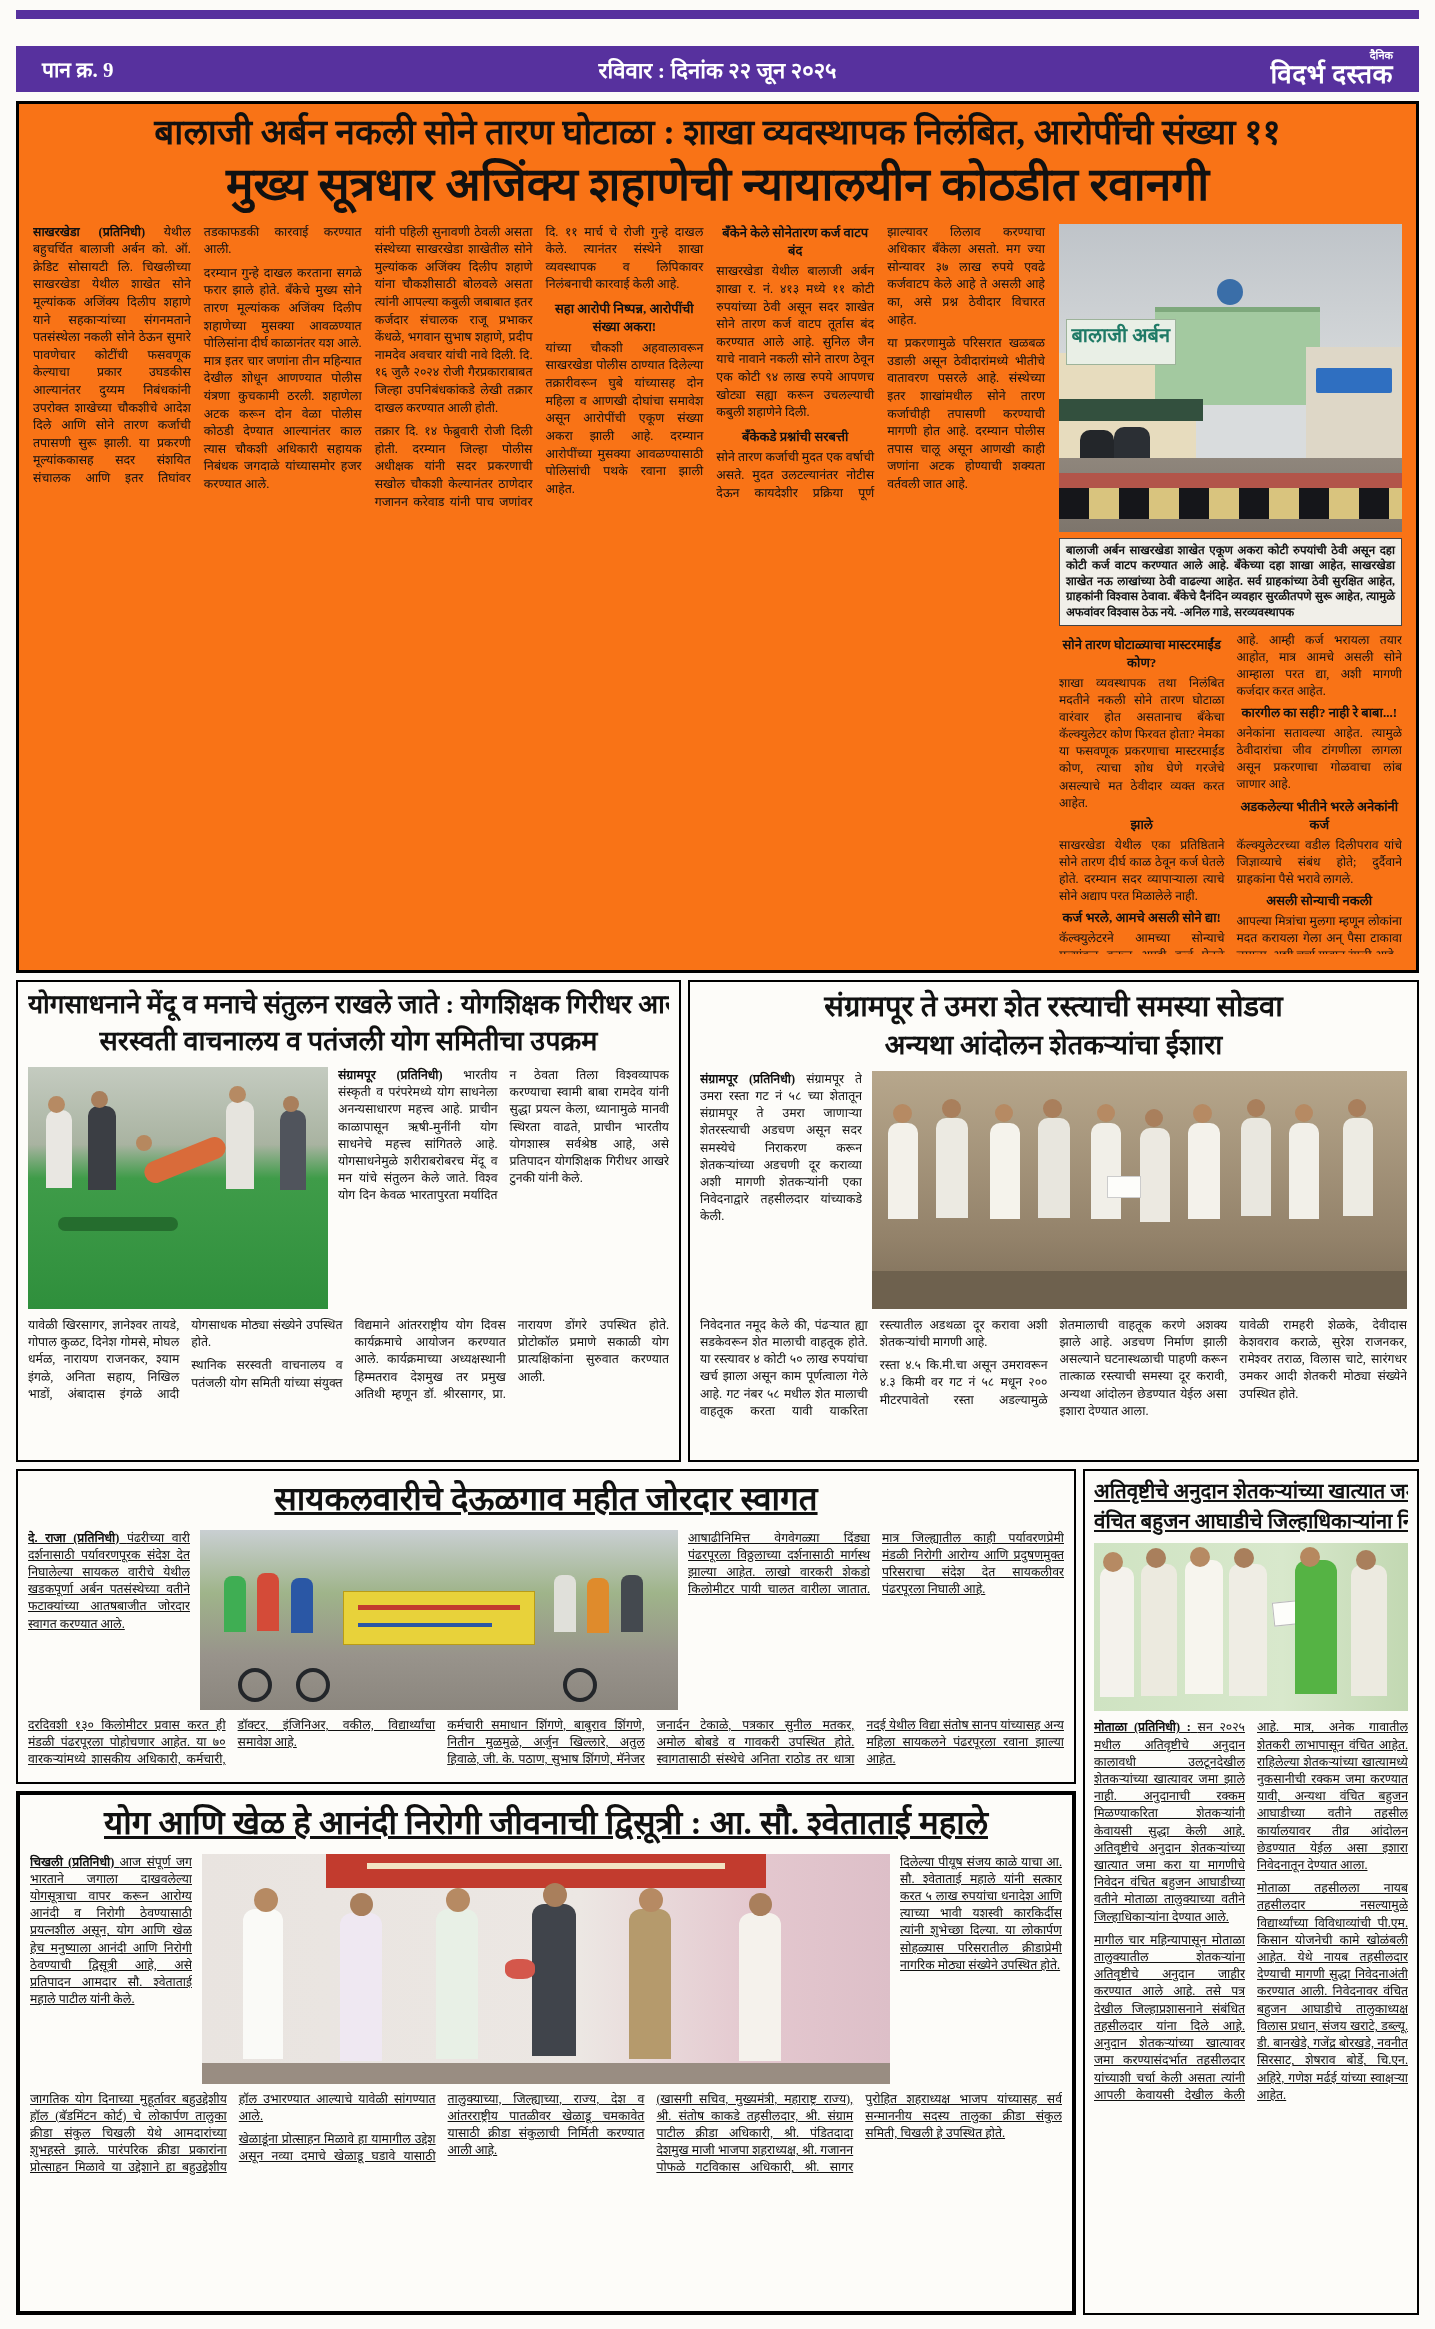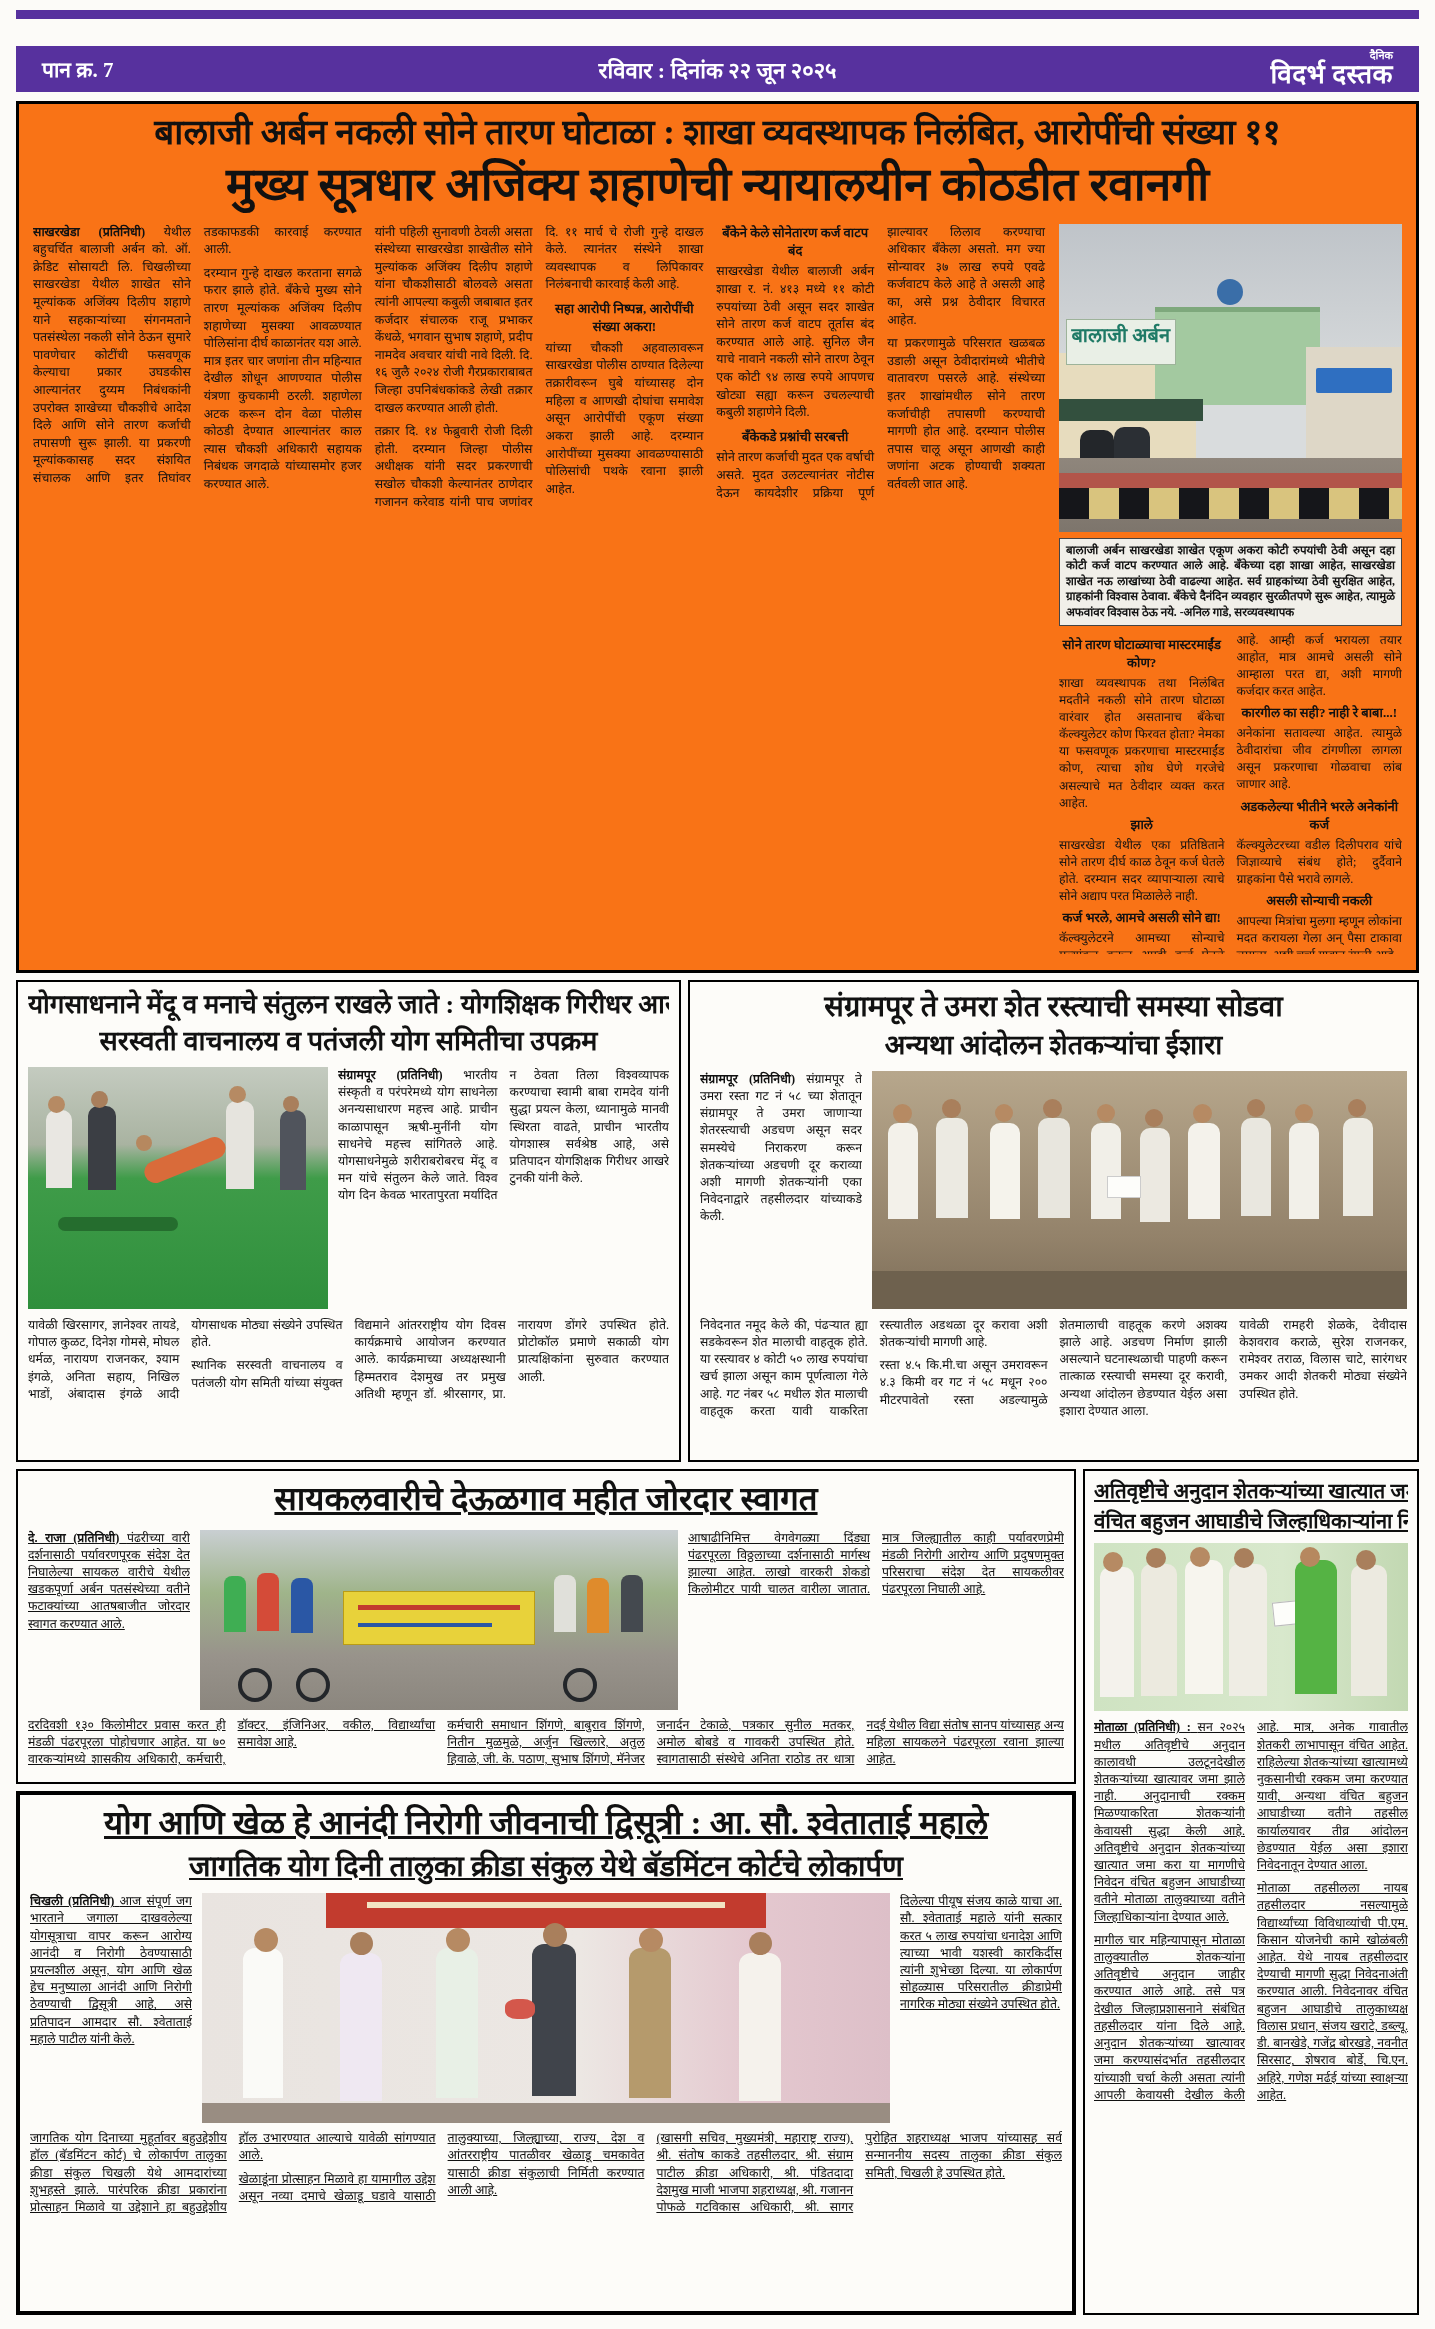--- a/index.html
+++ b/index.html
@@ -59,21 +59,21 @@
   h4 { font-size:13px; }
 </style>
 </head>
 <body>
 
 <div class="page">
 
   <div class="top-rule"></div>
 
   <div class="masthead">
-    <div class="mh-left">पान क्र. 7</div>
+    <div class="mh-left">पान क्र. 9</div>
     <div class="mh-center">रविवार : दिनांक २२ जून २०२५</div>
     <div class="mh-logo">
       <span class="small">दैनिक</span>
       <span class="big">विदर्भ दस्तक</span>
     </div>
   </div>
 
   <div class="box lead-box">
     <div class="kicker">बालाजी अर्बन नकली सोने तारण घोटाळा :  शाखा व्यवस्थापक निलंबित, आरोपींची संख्या ११</div>
     <div class="headline1">मुख्य सूत्रधार अजिंक्य शहाणेची न्यायालयीन कोठडीत रवानगी</div>
@@ -223,21 +223,20 @@
           </div>
         </div>
         <div class="mc" style="column-count:5;column-gap:12px;height:78px;margin-top:7px;">
           <p>दरदिवशी १३० किलोमीटर प्रवास करत ही मंडळी पंढरपूरला पोहोचणार आहेत. या ७० वारकऱ्यांमध्ये शासकीय अधिकारी, कर्मचारी, डॉक्टर, इंजिनिअर, वकील, विद्यार्थ्यांचा समावेश आहे.</p>
           <p>कर्मचारी समाधान शिंगणे, बाबुराव शिंगणे, नितीन मुळमुळे, अर्जुन खिल्लारे, अतुल हिवाळे, जी. के. पठाण, सुभाष शिंगणे, मॅनेजर जनार्दन टेकाळे, पत्रकार सुनील मतकर, अमोल बोबडे व गावकरी उपस्थित होते. स्वागतासाठी संस्थेचे अनिता राठोड तर धात्रा नदई येथील विद्या संतोष सानप यांच्यासह अन्य महिला सायकलने पंढरपूरला रवाना झाल्या आहेत.</p>
         </div>
       </div>
 
       <div class="box2 badm-box">
         <div class="h3a">योग आणि खेळ हे आनंदी निरोगी जीवनाची द्विसूत्री : आ. सौ. श्वेताताई महाले</div>
-        <div class="h2b" style="font-size:29px;">जागतिक योग दिनी तालुका क्रीडा संकुल येथे बॅडमिंटन कोर्टचे लोकार्पण</div>
         <div class="split">
           <div class="mc narrow" style="height:230px;">
             <p><span class="byline">चिखली (प्रतिनिधी)</span> <span>आज संपूर्ण जग भारताने जगाला दाखवलेल्या योगसूत्राचा वापर करून आरोग्य आनंदी व निरोगी ठेवण्यासाठी प्रयत्नशील असून, योग आणि खेळ हेच मनुष्याला आनंदी आणि निरोगी ठेवण्याची द्विसूत्री आहे, असे प्रतिपादन आमदार सौ. श्वेताताई महाले पाटील यांनी केले.</span></p>
           </div>
           <div class="photo" style="flex:1;height:230px;background:linear-gradient(90deg,#e9e4e0 0%,#ece7e3 55%,#e4c8cf 80%,#ddbfc8 100%);">
             <div style="left:18%;top:0;width:64%;height:15%;background:#c23b2e;"></div>
             <div style="left:24%;top:4%;width:52%;height:6px;background:#f2e3c2;"></div>
             <div style="left:6%;top:24%;width:40px;height:150px;background:#fafaf7;border-radius:12px 12px 0 0;"></div>
             <div style="left:7.5%;top:15%;width:24px;height:24px;background:#b68a63;border-radius:50%;"></div>
             <div style="left:20%;top:26%;width:42px;height:148px;background:#efe8f2;border-radius:12px 12px 0 0;"></div>

